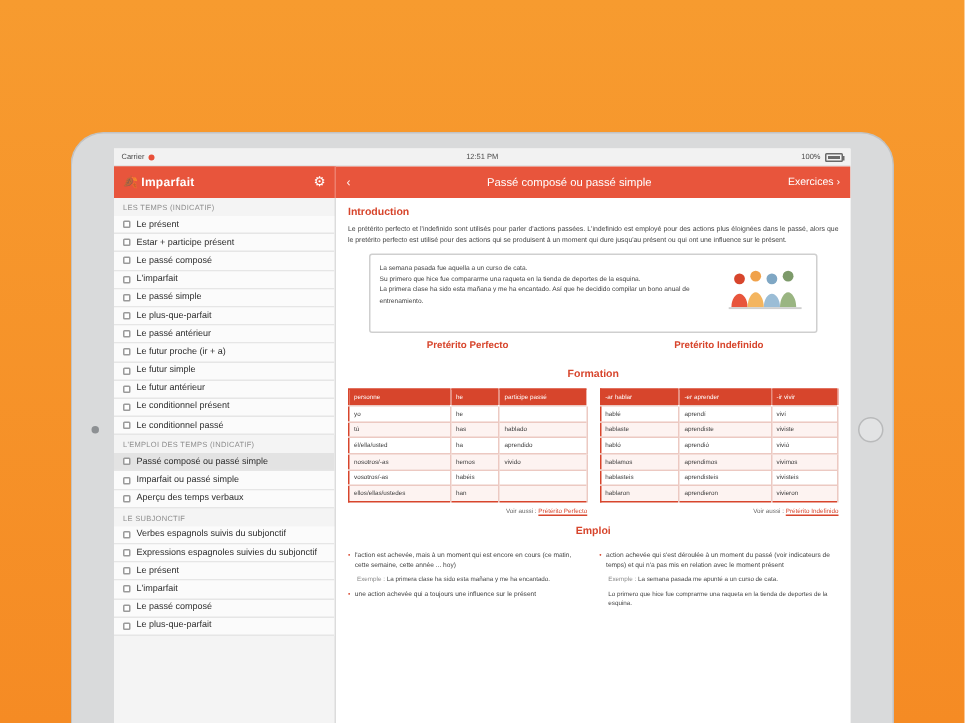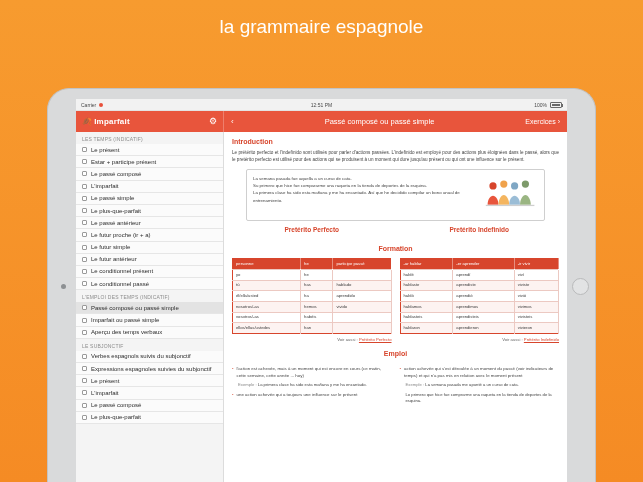--- a/index.html
+++ b/index.html
@@ -251,21 +251,20 @@
     color: #444;
   }
   .bullet .dot { color: #d7452c; flex: 0 0 auto; }
   .ex-line { font-size: 4.2px; color: #8a8a8a; margin: 2px 0 3px 6px; line-height: 1.55;}
   .ex-line .q { color: #444; }
 </style>
 </head>
 <body>
 
 <div class="headline">
-  <div>la grammaire espagnole</div>
 </div>
 
 <div class="device">
   <div class="cam"></div>
   <div class="home"></div>
 
   <div class="screen">
 
     <div class="statusbar">
       <div class="sb-left">

